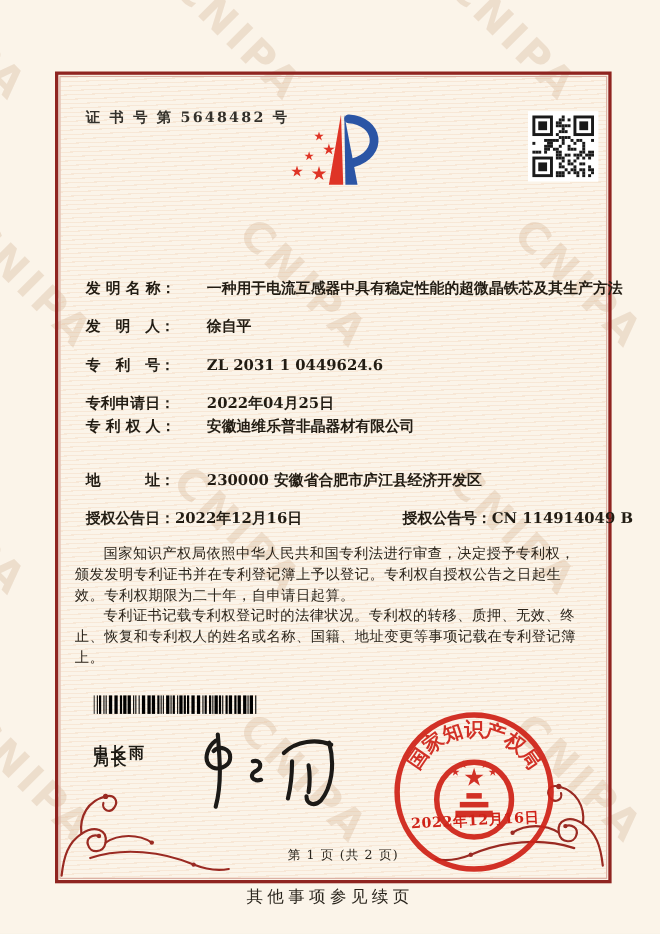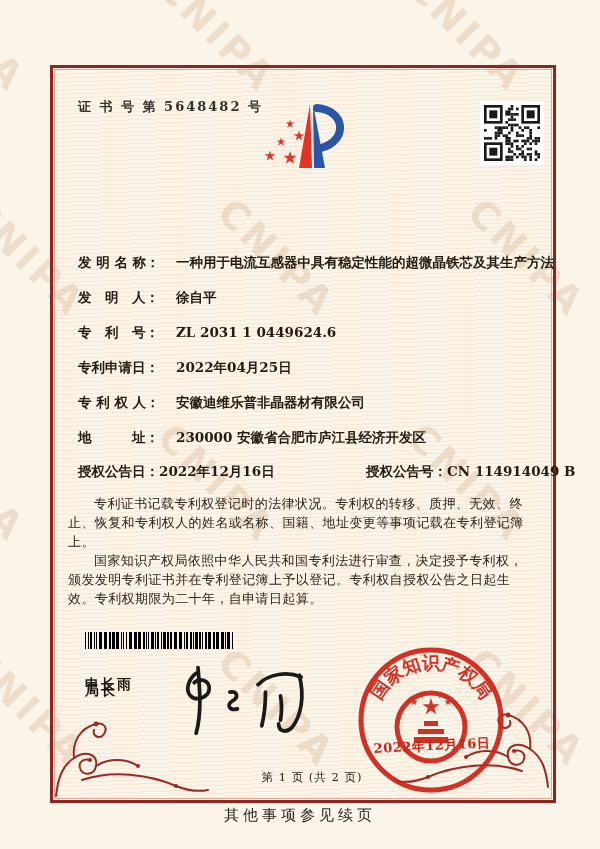--- a/index.html
+++ b/index.html
@@ -50,21 +50,21 @@
     text-align:center;font-size:30px;font-weight:700;color:#15120d;
     letter-spacing:0.45em;text-indent:0.45em;
   }
   
   .field-row{
     position:absolute;left:78px;z-index:5;width:460px;
     font-size:13.5px;font-weight:600;color:#221c13;line-height:18px;
     white-space:nowrap;
   }
   .field-label{display:inline-block;min-width:96px;}
-  .field-value{margin-left:2px;}
+  .field-value{margin-left:14px;}
   .grant-right{position:absolute;left:288px;top:0;}
   
   .body-text{
     position:absolute;left:68px;top:494px;width:468px;z-index:5;
     font-size:13px;color:#2b241b;line-height:19px;letter-spacing:0.4px;
   }
   .body-text p{margin:0;text-indent:2em;}
   
   .barcode{position:absolute;left:85px;top:632px;z-index:5;line-height:0;}
   .director-title{position:absolute;left:85px;top:682px;z-index:5;
@@ -291,36 +291,36 @@
   </div>
   <div class="field-row" style="top:288px">
     <span class="field-label">发　明　人：</span><span class="field-value">徐自平</span>
   </div>
   <div class="field-row" style="top:323px">
     <span class="field-label">专　利　号：</span><span class="field-value">ZL 2031 1 0449624.6</span>
   </div>
   <div class="field-row" style="top:358px">
     <span class="field-label">专利申请日：</span><span class="field-value">2022年04月25日</span>
   </div>
-  <div class="field-row" style="top:393px">
+  <div class="field-row" style="top:379px">
     <span class="field-label">专 利 权 人：</span><span class="field-value">安徽迪维乐普非晶器材有限公司</span>
   </div>
   <div class="field-row" style="top:428px">
     <span class="field-label">地　　　址：</span><span class="field-value">230000 安徽省合肥市庐江县经济开发区</span>
   </div>
   <div class="field-row" style="top:462px">
     <span>授权公告日：</span><span>2022年12月16日</span>
     <span class="grant-right">
       <span>授权公告号：</span><span>CN 114914049 B</span>
     </span>
   </div>
 
   <div class="body-text">
+    <p>国家知识产权局依照中华人民共和国专利法进行审查，决定授予专利权，颁发发明专利证书并在专利登记簿上予以登记。专利权自授权公告之日起生效。专利权期限为二十年，自申请日起算。</p>
     <p>专利证书记载专利权登记时的法律状况。专利权的转移、质押、无效、终止、恢复和专利权人的姓名或名称、国籍、地址变更等事项记载在专利登记簿上。</p>
-    <p>国家知识产权局依照中华人民共和国专利法进行审查，决定授予专利权，颁发发明专利证书并在专利登记簿上予以登记。专利权自授权公告之日起生效。专利权期限为二十年，自申请日起算。</p>
   </div>
 
   <div class="barcode">
     <svg id="barcode-svg" width="155" height="17" viewBox="0 0 155 17">
         <rect x="0" y="0" width="1" height="17" fill="#26242&lt;/"></rect>
         <rect x="3" y="0" width="1" height="17" fill="#26242&lt;/"></rect>
         <rect x="5" y="0" width="2" height="17" fill="#26242&lt;/"></rect>
         <rect x="9" y="0" width="1" height="17" fill="#26242&lt;/"></rect>
         <rect x="11" y="0" width="1" height="17" fill="#26242&lt;/"></rect>
         <rect x="14" y="0" width="3" height="17" fill="#26242&lt;/"></rect>

